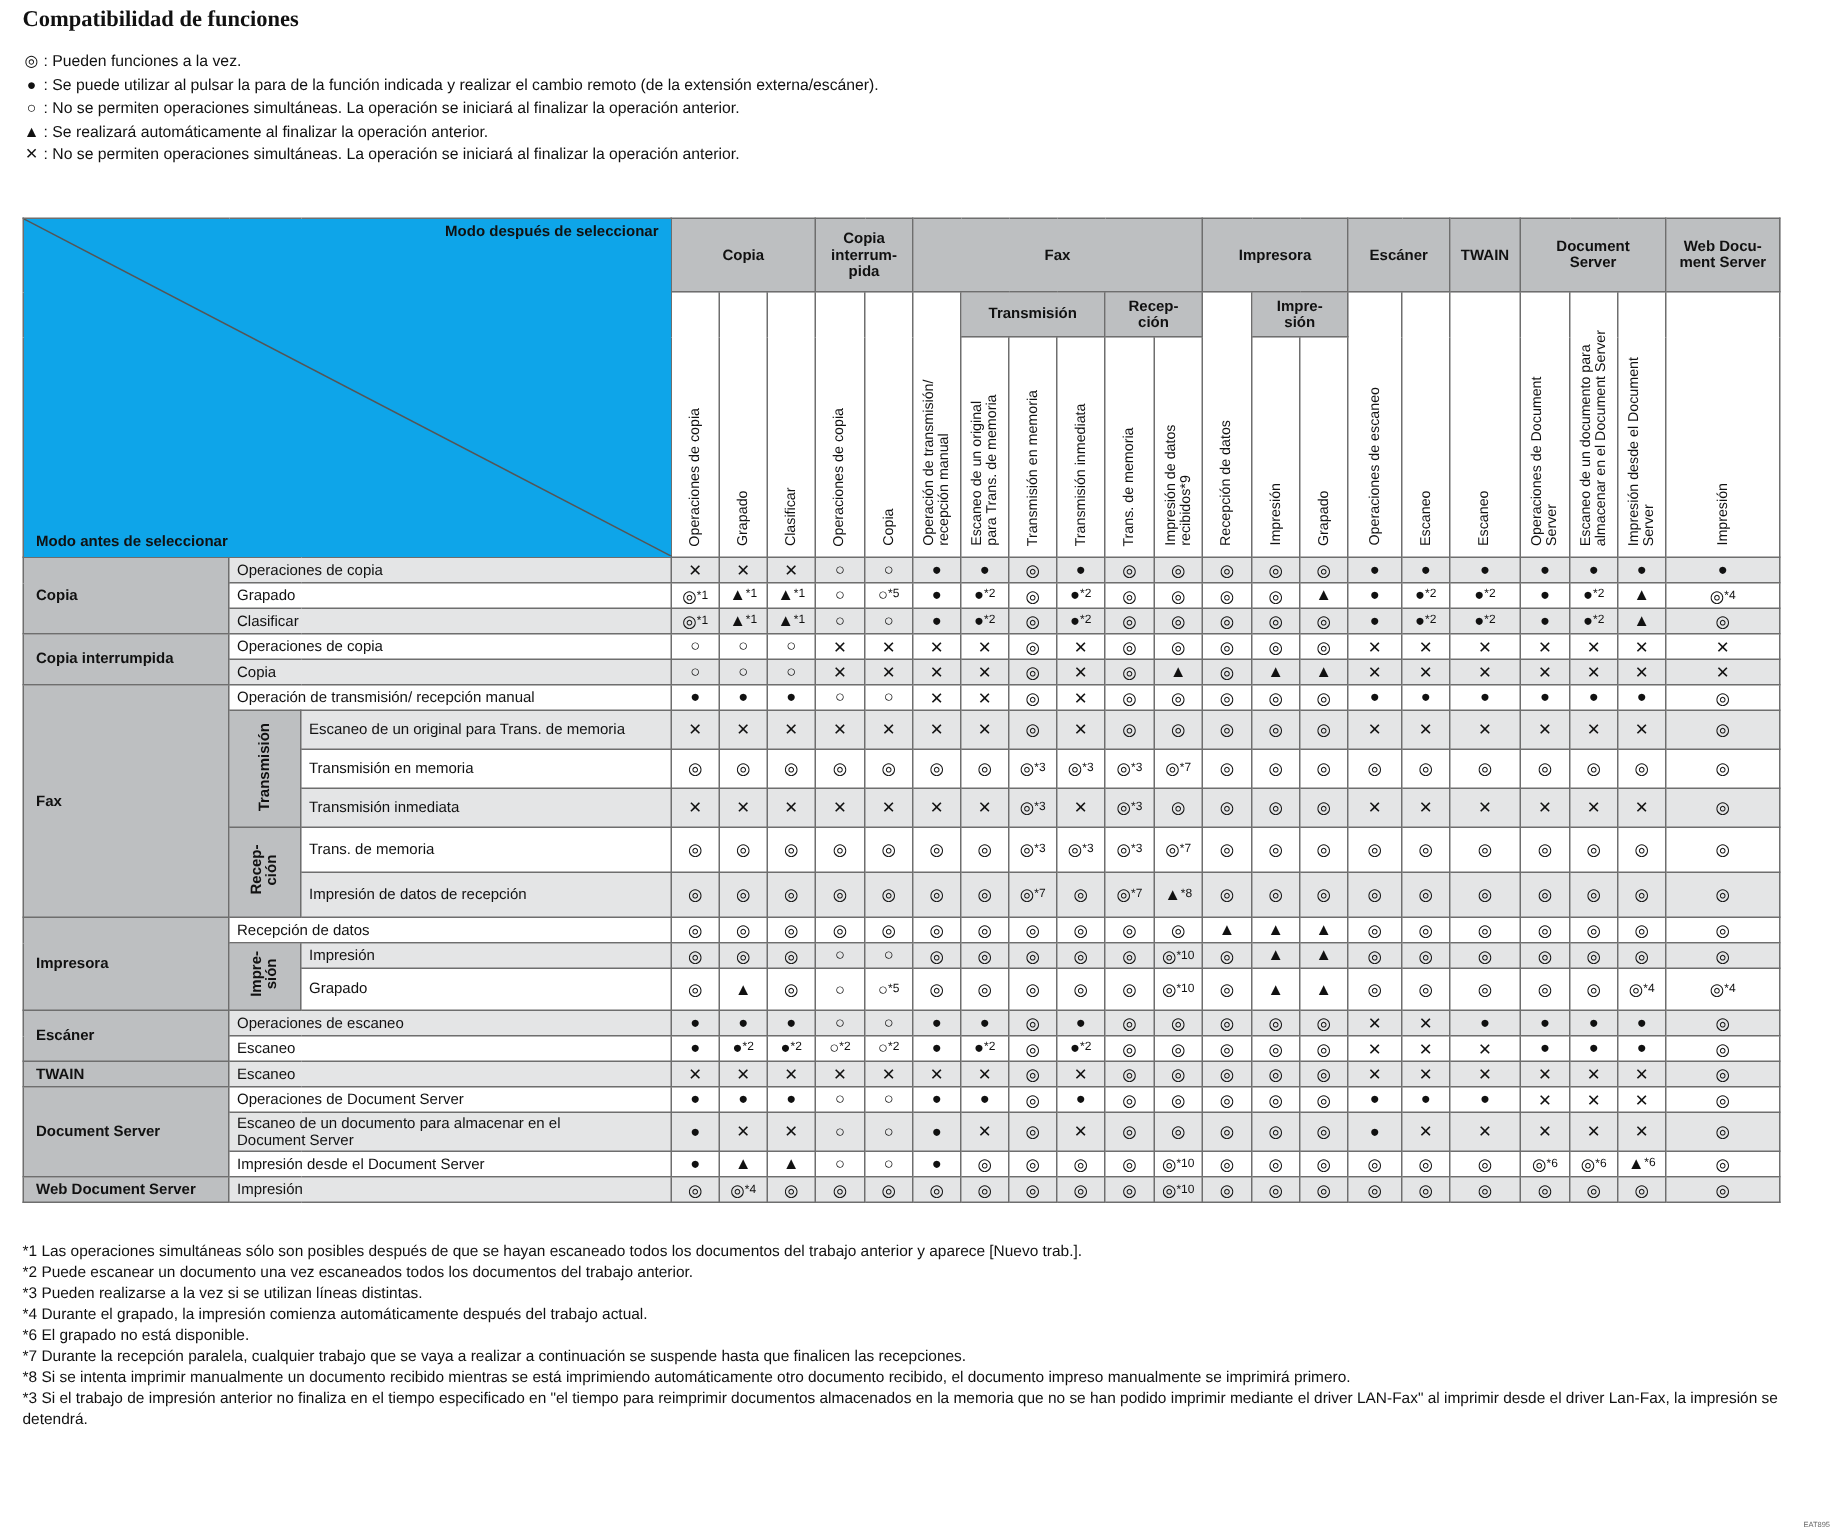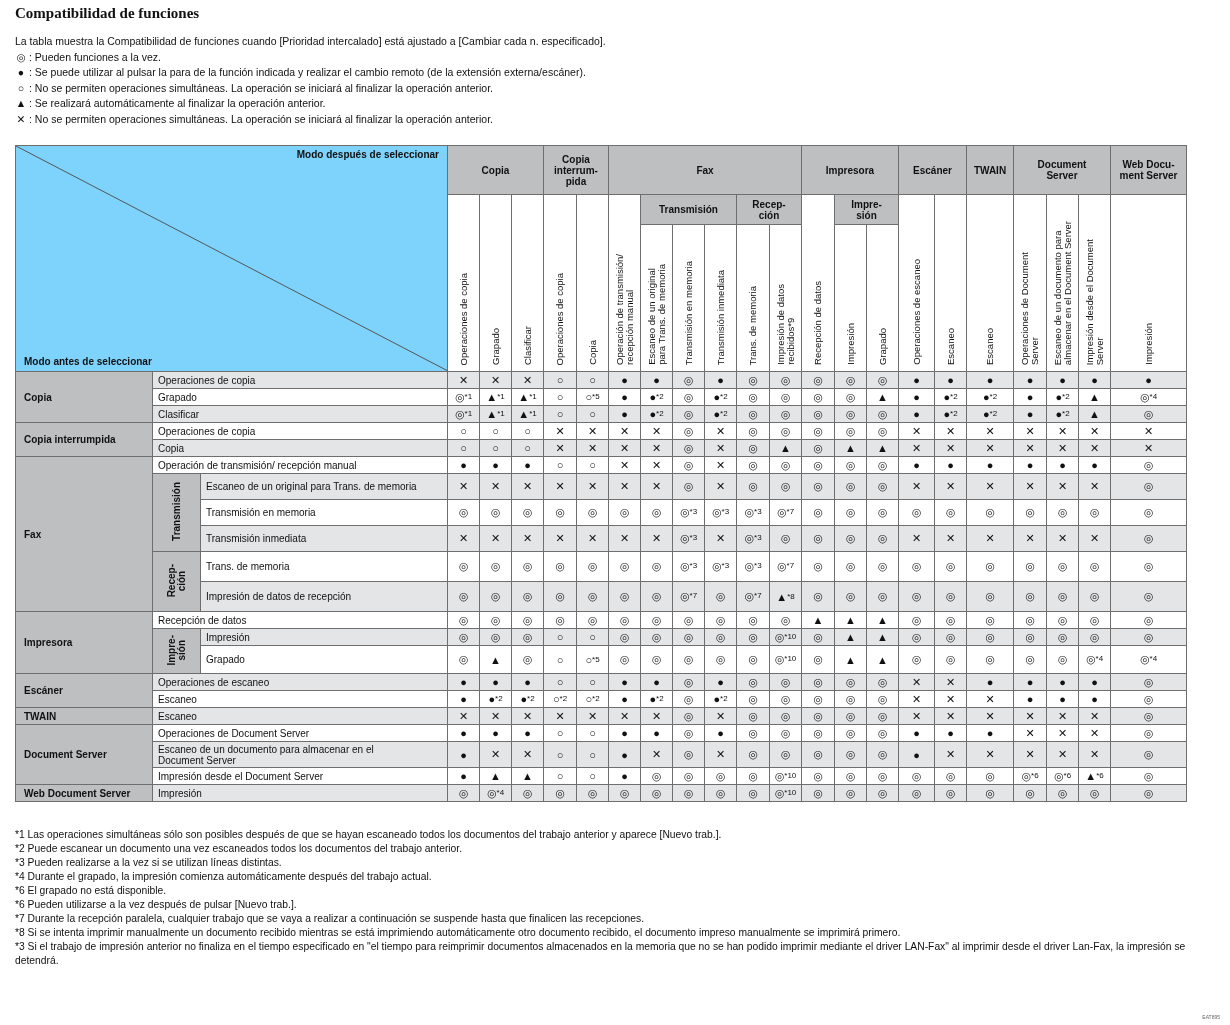--- a/index.html
+++ b/index.html
@@ -6,42 +6,41 @@
   body{width:1230px;height:1025px;position:relative;font-family:"Liberation Sans",sans-serif;color:#111;overflow:hidden;}
   .title{position:absolute;left:15px;top:5px;font-size:15px;font-weight:bold;font-family:Liberation Serif, serif;}
   .intro{position:absolute;left:15px;top:34px;font-size:10.5px;line-height:15.6px;}
   .intro .lg{display:flex;align-items:center;}
   .sym{display:inline-block;width:12px;text-align:center;margin-right:2px;}
   table.ct{position:absolute;left:15px;top:145px;border-collapse:collapse;table-layout:fixed;font-size:10px;}
   table.ct td,table.ct th{border:1px solid #6e6e6e;padding:0;text-align:center;vertical-align:middle;}
   .gh{background:#bdbfc1;font-weight:bold;font-size:10px;line-height:11px;}
   .vh{background:#fff;height:176px;vertical-align:bottom !important;}
   .vt{writing-mode:vertical-rl;transform:rotate(180deg);text-align:left;font-size:9.5px;line-height:10px;padding:4px 0 !important;white-space:pre-line;display:inline-block;}
-  .diag{position:relative;background:#7dd3fc;}
+  .diag{position:relative;background:#0ea5e9;}
   .diag svg{position:absolute;left:0;top:0;}
   .diag .dtop{position:absolute;right:8px;top:3px;font-weight:bold;font-size:10px;}
   .diag .dbot{position:absolute;left:8px;bottom:4px;font-weight:bold;font-size:10px;margin-top:45px;}
   .rg{background:#bdbfc1;font-weight:bold;text-align:left !important;padding-left:8px !important;font-size:10px;}
   .rsg{background:#bdbfc1;font-weight:bold;font-size:10px;}
   .rsg .vt{transform:rotate(180deg);font-size:10px;line-height:10px;text-align:center;}
   .rl{text-align:left !important;padding-left:5px !important;font-size:10px;line-height:11px;}
   tr.alt td.c, tr.alt td.rl{background:#e4e5e6;}
   tr.wht td.c, tr.wht td.rl{background:#fff;}
   td.c{font-size:11px;white-space:nowrap;}
   td.c sup{font-size:8px;vertical-align:2px;}
   .foot{position:absolute;left:15px;top:828px;font-size:10.3px;line-height:14px;width:1185px;}
   .code{position:absolute;right:10px;top:1014px;font-size:5px;color:#666;}
 </style>
 </head>
 <body>
 
 <div class="title">Compatibilidad de funciones</div>
 
 <div class="intro">
-  <div>La tabla muestra la Compatibilidad de funciones cuando [Prioridad intercalado] está ajustado a [Cambiar cada n. especificado].</div>
   <div class="lg">
       <span class="sym">◎</span>
       <span>: Pueden funciones a la vez.</span>
     </div>
   <div class="lg">
       <span class="sym">●</span>
       <span>: Se puede utilizar al pulsar la para de la función indicada y realizar el cambio remoto (de la extensión externa/escáner).</span>
     </div>
   <div class="lg">
       <span class="sym">○</span>
@@ -655,18 +654,17 @@
       </tr>
     </tbody>
 </table>
 
 <div class="foot" id="foot">
     <div>*1 Las operaciones simultáneas sólo son posibles después de que se hayan escaneado todos los documentos del trabajo anterior y aparece [Nuevo trab.].</div>
     <div>*2 Puede escanear un documento una vez escaneados todos los documentos del trabajo anterior.</div>
     <div>*3 Pueden realizarse a la vez si se utilizan líneas distintas.</div>
     <div>*4 Durante el grapado, la impresión comienza automáticamente después del trabajo actual.</div>
     <div>*6 El grapado no está disponible.</div>
-    <div>*6 Pueden utilizarse a la vez después de pulsar [Nuevo trab.].</div>
     <div>*7 Durante la recepción paralela, cualquier trabajo que se vaya a realizar a continuación se suspende hasta que finalicen las recepciones.</div>
     <div>*8 Si se intenta imprimir manualmente un documento recibido mientras se está imprimiendo automáticamente otro documento recibido, el documento impreso manualmente se imprimirá primero.</div>
     <div>*3 Si el trabajo de impresión anterior no finaliza en el tiempo especificado en "el tiempo para reimprimir documentos almacenados en la memoria que no se han podido imprimir mediante el driver LAN-Fax" al imprimir desde el driver Lan-Fax, la impresión se detendrá.</div>
   </div>
 <div class="code">EAT895</div>
 
 </body></html>

